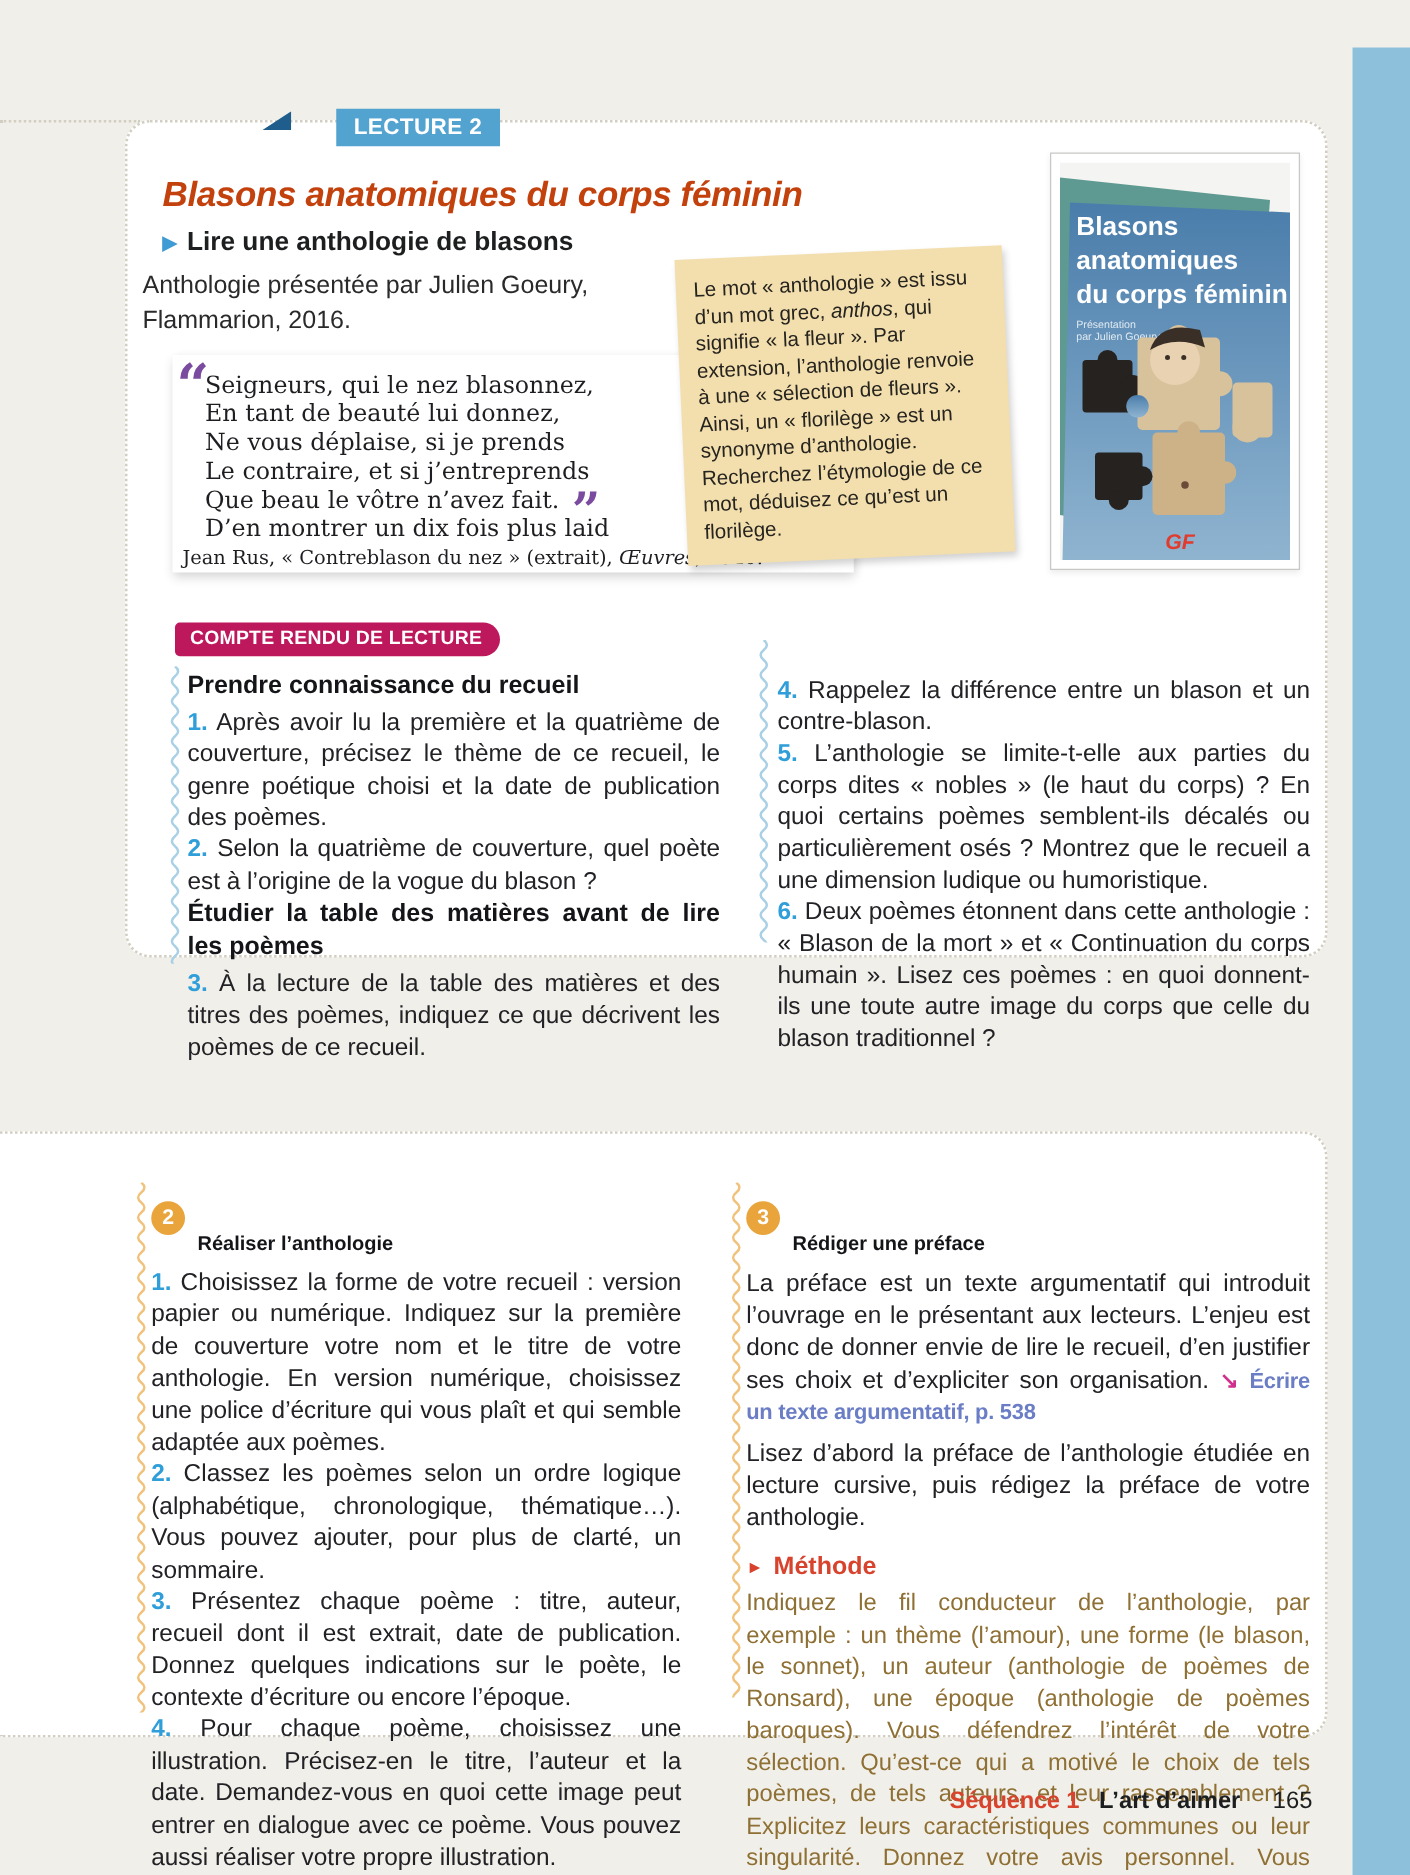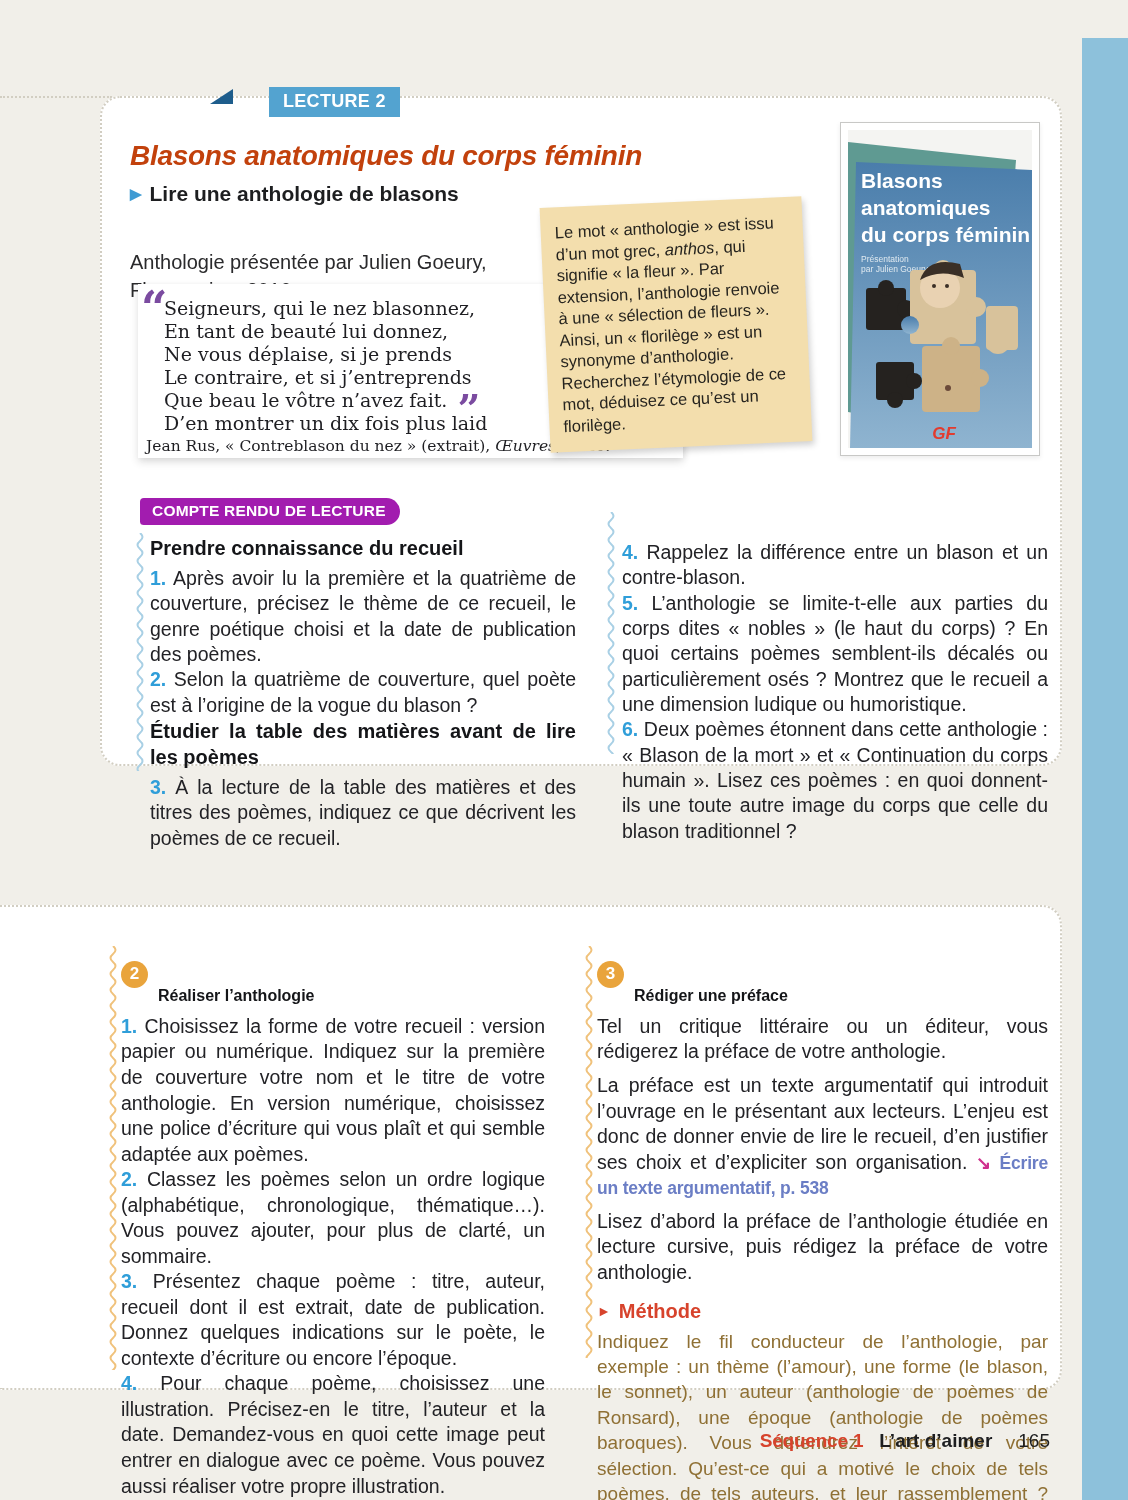--- a/index.html
+++ b/index.html
@@ -37,21 +37,21 @@
   .attribution .work { font-style:italic; }
   
   .note {
     background:#f3dead; transform:rotate(-2.6deg);
     box-shadow:2px 4px 6px rgba(0,0,0,.18);
     padding:15px 14px; font-size:16.5px; line-height:21.5px; color:#26241f;
   }
   .note .it { font-style:italic; }
   
   .cr-badge {
-    background:#a21caf; color:#fff; font-weight:bold; font-size:15.5px;
+    background:#be185d; color:#fff; font-weight:bold; font-size:15.5px;
     padding:4px 14px 5px 12px; border-radius:4px 14px 14px 4px; letter-spacing:.2px;
   }
   
   .qcol { font-size:19.5px; line-height:1.3; color:#222226; text-align:justify; }
   .qcol h3 { font-size:20px; color:#141518; margin:0 0 5px 0; }
   .qcol h3 + p { margin-top:0; }
   .qcol p { margin:0; }
   .qcol .h2 { }
   .qnum { color:#2f9ed9; font-weight:bold; }
   
@@ -93,21 +93,21 @@
   <svg class="abs" style="left:210px; top:89px;" width="23" height="15" viewBox="0 0 23 15">
     <polygon points="0,15 23,0 23,15" fill="#1e5d8c"></polygon>
   </svg>
   <div class="abs lecture-badge" style="left:233px; top:87px;margin-left:36px;">LECTURE 2</div>
 
   <div class="abs page-title" style="left:130px; top:140px;">Blasons anatomiques du corps féminin</div>
   <div class="abs subtitle" style="left:130px; top:182px;">
     <span class="tri">▶</span>
     <span>Lire une anthologie de blasons</span>
   </div>
-  <div class="abs source" style="left:130px; top:214px;margin-top:34px;">
+  <div class="abs source" style="left:114px; top:214px;">
     <div>Anthologie présentée par Julien Goeury,</div>
     <div>Flammarion, 2016.</div>
   </div>
 
   <div class="abs quote-card" style="left:138px; top:284px; width:545px; height:174px; z-index:2;"></div>
   <div class="abs qmark" style="left:141px; top:281px; font-size:46px; z-index:3;">“</div>
   <div class="abs poem" style="left:164px; top:297px; z-index:3;">
     <div>Seigneurs, qui le nez blasonnez,</div>
     <div>En tant de beauté lui donnez,</div>
     <div>Ne vous déplaise, si je prends</div>
@@ -264,21 +264,20 @@
       <span class="qnum">4.</span>
       <span>Pour chaque poème, choisissez une illustration. Précisez-en le titre, l’auteur et la date. Demandez-vous en quoi cette image peut entrer en dialogue avec ce poème. Vous pouvez aussi réaliser votre propre illustration.</span>
     </p>
   </div>
 
   <div class="abs act" style="left:597px; top:942px; width:451px;">
     <div class="act-head">
       <span class="act-circle">3</span>
       <span class="act-title">Rédiger une préface</span>
     </div>
-    <p>Tel un critique littéraire ou un éditeur, vous rédigerez la préface de votre anthologie.</p>
     <p class="sp">
       <span>La préface est un texte argumentatif qui introduit l’ouvrage en le présentant aux lecteurs. L’enjeu est donc de donner envie de lire le recueil, d’en justifier ses choix et d’expliciter son organisation.</span>
       <span class="xarrow">↘</span>
       <span class="xlink">Écrire un texte argumentatif, p. 538</span>
     </p>
     <p class="sp">Lisez d’abord la préface de l’anthologie étudiée en lecture cursive, puis rédigez la préface de votre anthologie.</p>
     <div class="methode-head">
       <span class="m-tri">►</span>
       <span class="m-lab">Méthode</span>
     </div>

